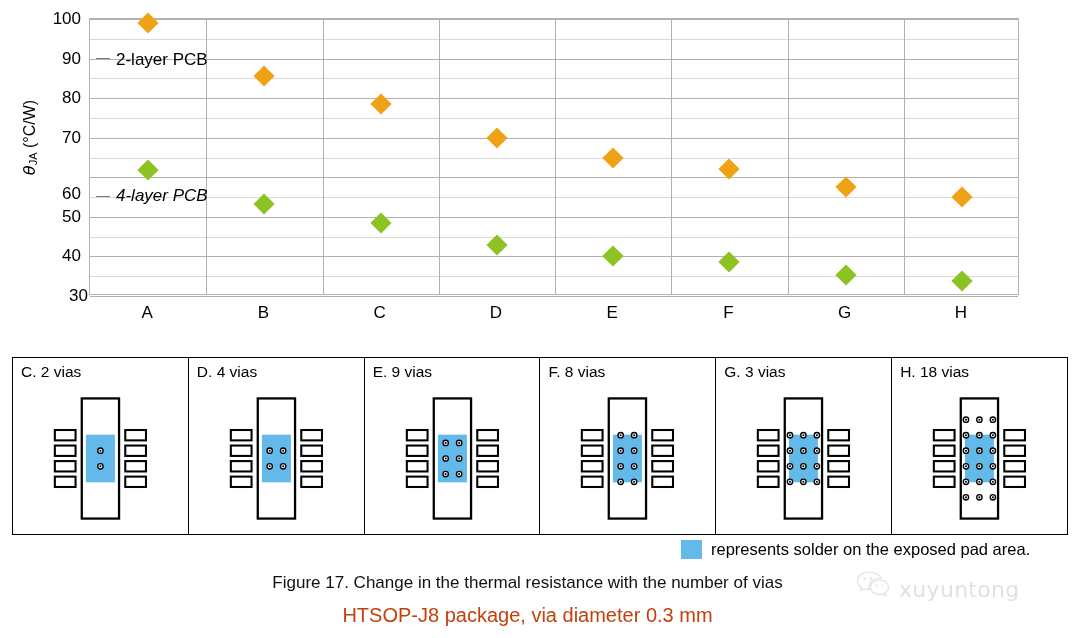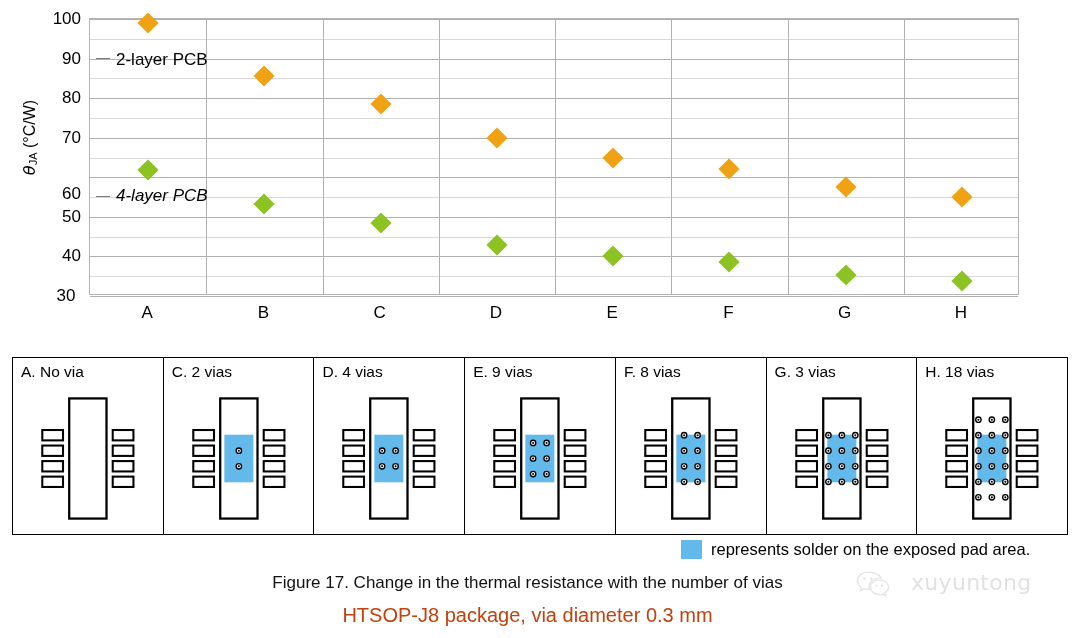--- a/index.html
+++ b/index.html
@@ -69,21 +69,21 @@
   #legend-text{font-size:16.5px;color:#000;white-space:nowrap;}
   #caption1{
     position:absolute;left:0;top:573px;width:1055px;text-align:center;
     font-size:17px;color:#111;
   }
   #caption2{
     position:absolute;left:0;top:604px;width:1055px;text-align:center;
     font-size:20px;color:#c2410c;
   }
   #watermark{
-    position:absolute;left:856px;top:570px;display:flex;align-items:flex-start;gap:21px;
+    position:absolute;left:856px;top:570px;display:flex;align-items:flex-end;gap:9px;
     opacity:.55;
   }
   #wm-text{font-size:22px;color:#c9c9c9;font-family:"DejaVu Sans",sans-serif;letter-spacing:.3px;}
 </style>
 </head>
 <body>
 
 <div id="chart-area">
 
   <div id="plot-frame">
@@ -131,52 +131,38 @@
     <div id="ylabel">
       <span class="theta">θ</span><span class="sub">JA</span><span> (°C/W)</span>
     </div>
   <div class="ytick-lbl" style="left: 25px; top: 9px;">100</div>
       <div class="ytick-lbl" style="left: 25px; top: 48.5714px;">90</div>
       <div class="ytick-lbl" style="left: 25px; top: 88.1429px;">80</div>
       <div class="ytick-lbl" style="left: 25px; top: 127.714px;">70</div>
       <div class="ytick-lbl" style="left: 25px; top: 184px;">60</div>
       <div class="ytick-lbl" style="left: 25px; top: 206.857px;">50</div>
       <div class="ytick-lbl" style="left: 25px; top: 246.429px;">40</div>
-      <div class="ytick-lbl" style="left: 38px; top: 286px; text-align: center;">30</div>
+      <div class="ytick-lbl" style="left: 32px; top: 286px;">30</div>
       <div class="xtick-lbl" style="left: 117.125px;">A</div>
       <div class="xtick-lbl" style="left: 233.375px;">B</div>
       <div class="xtick-lbl" style="left: 349.625px;">C</div>
       <div class="xtick-lbl" style="left: 465.875px;">D</div>
       <div class="xtick-lbl" style="left: 582.125px;">E</div>
       <div class="xtick-lbl" style="left: 698.375px;">F</div>
       <div class="xtick-lbl" style="left: 814.625px;">G</div>
       <div class="xtick-lbl" style="left: 930.875px;">H</div>
       <div class="leader" style="left: 96px; top: 57.5714px;"></div>
       <div class="series-note" style="left: 116px; top: 50px;">2-layer PCB</div>
       <div class="leader" style="left: 96px; top: 196.071px;"></div>
       <div class="series-note" style="left: 116px; top: 186.071px; font-style: italic;">4-layer PCB</div>
     </div>
 
 </div>
 
 <div id="panels">
-    <div class="panel">
-      <div class="panel-title">A. No via</div>
-      <div class="pkg-wrap"><svg viewBox="0 0 120 140" width="100%" height="100%" preserveAspectRatio="xMidYMid meet">
-          <rect x="42" y="12" width="36" height="116" fill="#fff" stroke="#000" stroke-width="2.2"></rect>
-          <rect x="16" y="42.5" width="20" height="10" fill="#fff" stroke="#000" stroke-width="2"></rect>
-          <rect x="84" y="42.5" width="20" height="10" fill="#fff" stroke="#000" stroke-width="2"></rect>
-          <rect x="16" y="57.5" width="20" height="10" fill="#fff" stroke="#000" stroke-width="2"></rect>
-          <rect x="84" y="57.5" width="20" height="10" fill="#fff" stroke="#000" stroke-width="2"></rect>
-          <rect x="16" y="72.5" width="20" height="10" fill="#fff" stroke="#000" stroke-width="2"></rect>
-          <rect x="84" y="72.5" width="20" height="10" fill="#fff" stroke="#000" stroke-width="2"></rect>
-          <rect x="16" y="87.5" width="20" height="10" fill="#fff" stroke="#000" stroke-width="2"></rect>
-          <rect x="84" y="87.5" width="20" height="10" fill="#fff" stroke="#000" stroke-width="2"></rect>
-        </svg></div>
-    </div>
     <div class="panel">
       <div class="panel-title">C. 2 vias</div>
       <div class="pkg-wrap"><svg viewBox="0 0 120 140" width="100%" height="100%" preserveAspectRatio="xMidYMid meet">
           <rect x="42" y="12" width="36" height="116" fill="#fff" stroke="#000" stroke-width="2.2"></rect>
           <rect x="46" y="47" width="28" height="46" fill="#63b9e9"></rect>
           <rect x="16" y="42.5" width="20" height="10" fill="#fff" stroke="#000" stroke-width="2"></rect>
           <rect x="84" y="42.5" width="20" height="10" fill="#fff" stroke="#000" stroke-width="2"></rect>
           <rect x="16" y="57.5" width="20" height="10" fill="#fff" stroke="#000" stroke-width="2"></rect>
           <rect x="84" y="57.5" width="20" height="10" fill="#fff" stroke="#000" stroke-width="2"></rect>
           <rect x="16" y="72.5" width="20" height="10" fill="#fff" stroke="#000" stroke-width="2"></rect>

